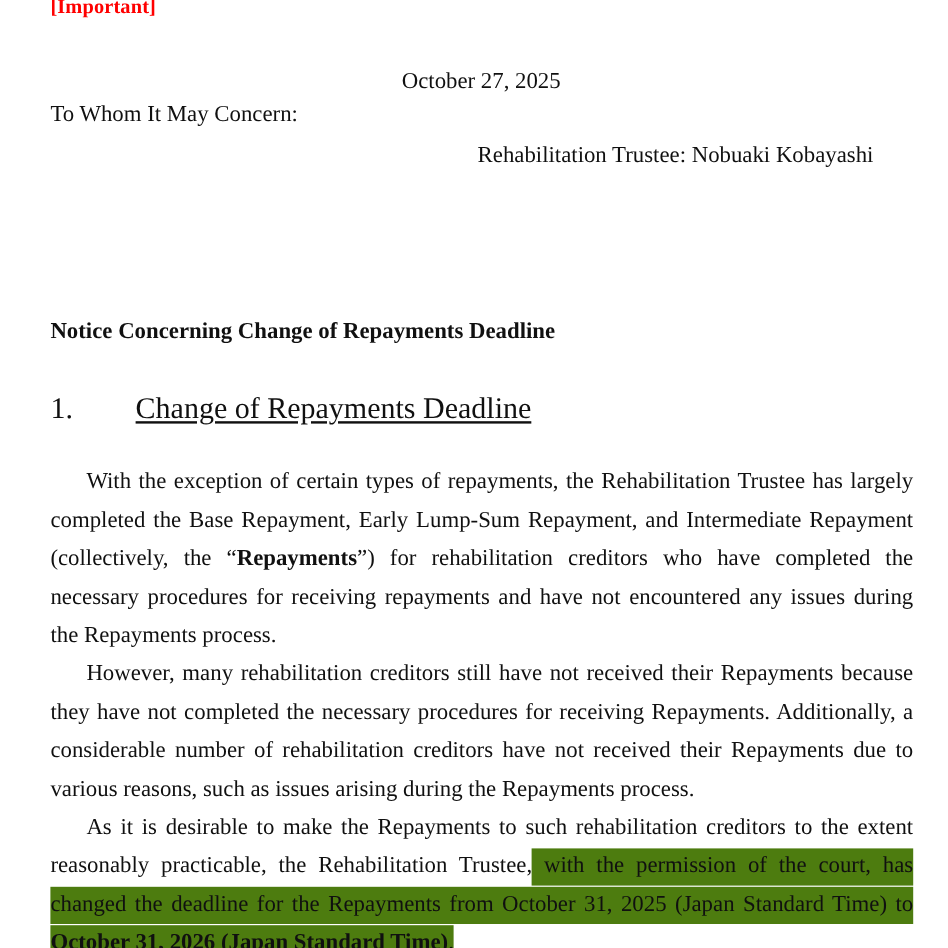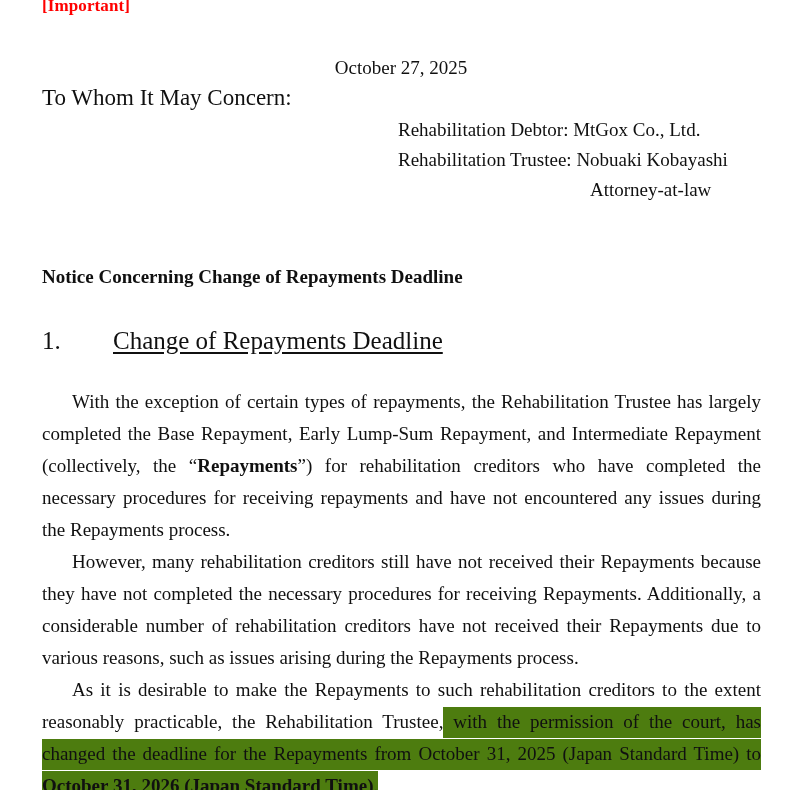--- a/index.html
+++ b/index.html
@@ -43,21 +43,21 @@
     width: 718px;
     text-align: center;
     font-size: 19px;
   }
 
   
   .addressee {
     position: absolute;
     left: 42px;
     top: 85px;
-    font-size: 23px;
+    font-size: 19px;
     white-space: nowrap;
   }
 
   
   .sig-block {
     position: absolute;
     left: 398px;
     top: 115px;
     font-size: 19px;
     line-height: 30px;
@@ -132,23 +132,21 @@
 
 <div class="page">
 
   <div class="important">[Important]</div>
 
   <div class="date-line">October 27, 2025</div>
 
   <div class="addressee">To Whom It May Concern:</div>
 
   <div class="sig-block">
-    <div class="sig-line">Rehabilitation Debtor: MtGox Co., Ltd.</div>
     <div class="sig-line">Rehabilitation Trustee: Nobuaki Kobayashi</div>
-    <div class="sig-line indent">Attorney-at-law</div>
   </div>
 
   <div class="doc-title">Notice Concerning Change of Repayments Deadline</div>
 
   <div class="section-head">
     <span class="section-num">1.</span><span class="section-title">Change of Repayments Deadline</span>
   </div>
 
   <div class="body">
 

